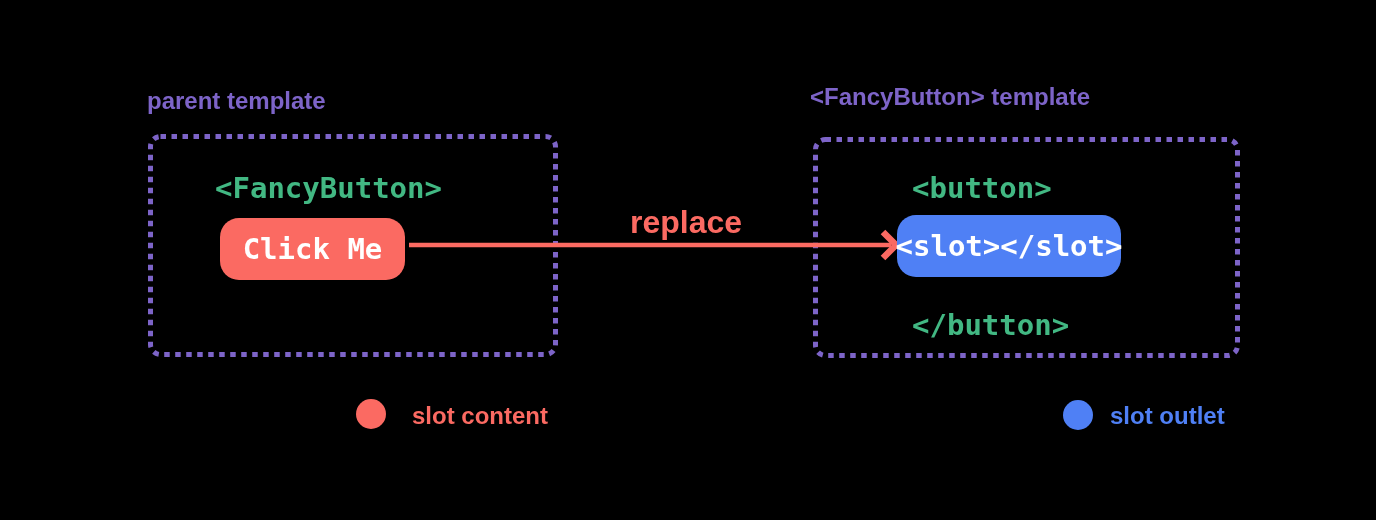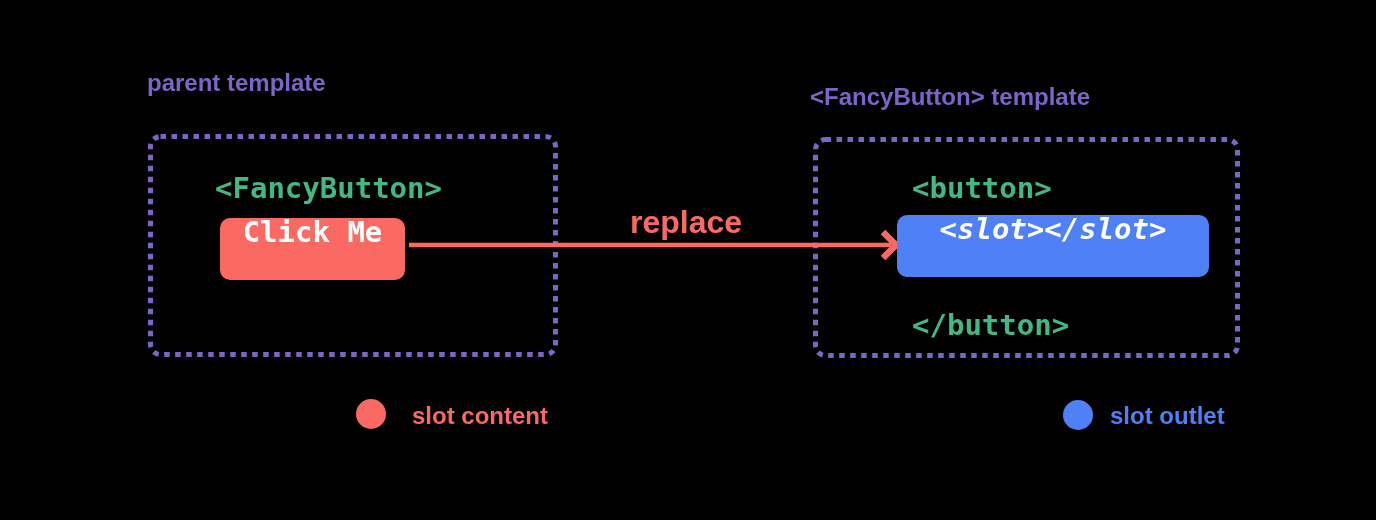--- a/index.html
+++ b/index.html
@@ -50,22 +50,23 @@
     line-height:1;
     white-space:nowrap;
   }
   .code-line{
     position:absolute;
     color:var(--green);
     margin-left:12px;
   }
   .pill{
     position:absolute;
-    border-radius:10px;
+    border-radius:19px;
     display:flex;
+    align-items:center;
     justify-content:center;
   }
   .pill .code{color:var(--white);}
   .coral-bg{background:var(--coral);}
   .blue-bg{background:var(--blue);}
   .arrow-label{
     position:absolute;
     font-size:32px;
     font-weight:700;
     color:var(--coral);
@@ -92,36 +93,36 @@
 
 <div class="canvas">
 
   <svg class="overlay" width="1376" height="520" viewBox="0 0 1376 520">
     <rect class="dashed-rect" x="150.5" y="136.5" width="405" height="218" rx="10"></rect>
     <rect class="dashed-rect" x="815.5" y="139.5" width="422" height="216" rx="10"></rect>
     <line class="arrow-line" x1="409" y1="245" x2="891" y2="245"></line>
     <path class="arrow-head" d="M 883 232 L 896 245 L 883 258"></path>
   </svg>
 
-  <div class="box-title" style="left:147px; top:70px;">parent template</div>
+  <div class="box-title" style="left:147px; top:88px;">parent template</div>
 
   <div class="code code-line" style="left:203px; top:174px;">&lt;FancyButton&gt;</div>
 
   <div class="pill coral-bg" style="left:220px; top:218px; width:185px; height:62px;">
     <span class="code">Click Me</span>
   </div>
 
 
   <div class="arrow-label" style="left:630px; top:205px;">replace</div>
 
   <div class="box-title" style="left:810px; top:84px;">&lt;FancyButton&gt; template</div>
 
   <div class="code code-line" style="left:900px; top:174px;">&lt;button&gt;</div>
 
-  <div class="pill blue-bg" style="left:897px; top:215px; width:312px; height:62px;font-style:italic;">
+  <div class="pill blue-bg" style="left:897px; top:215px; width:224px; height:62px;">
     <span class="code">&lt;slot&gt;&lt;/slot&gt;</span>
   </div>
 
   <div class="code code-line" style="left:900px; top:311px;">&lt;/button&gt;</div>
 
   <div class="legend-dot coral-bg" style="left:356px; top:399px;"></div>
   <div class="legend-label coral-text" style="left:412px; top:403px;">slot content</div>
 
   <div class="legend-dot blue-bg" style="left:1063px; top:400px;"></div>
   <div class="legend-label blue-text" style="left:1110px; top:403px;">slot outlet</div>

